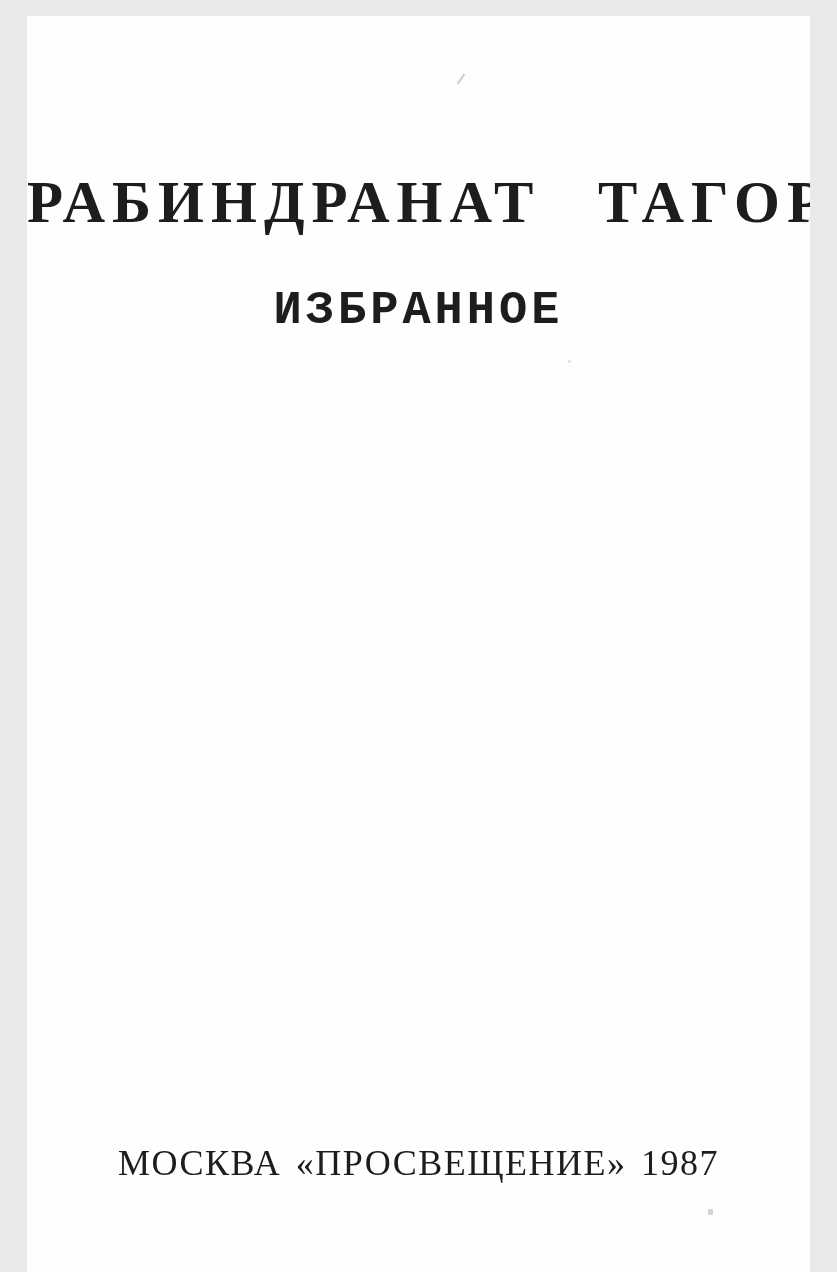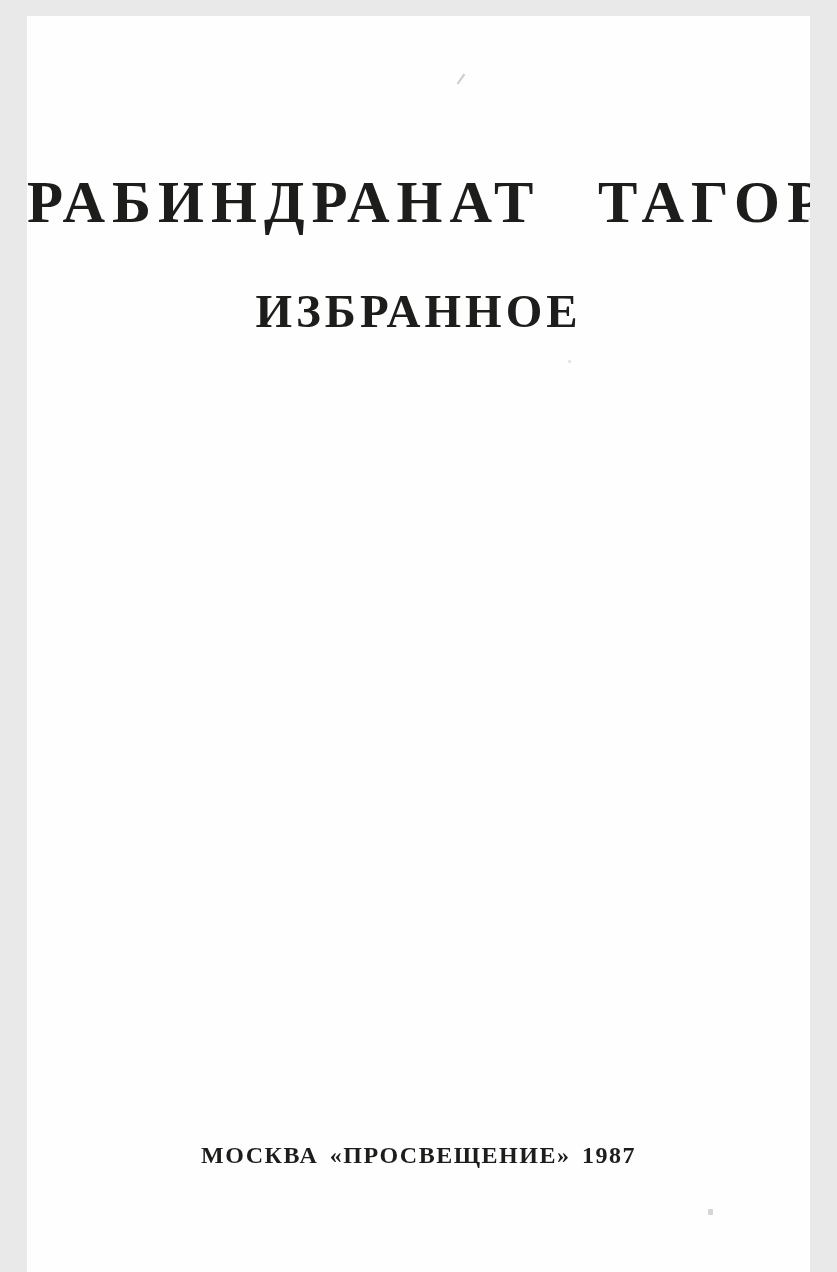--- a/index.html
+++ b/index.html
@@ -31,34 +31,35 @@
     letter-spacing: 7px;
     word-spacing: 36px;
     color: var(--ink, #1d1d1b);
   }
   .book-title {
     top: 268px;
     font-size: 47px;
     font-weight: 700;
     letter-spacing: 4px;
     color: var(--ink, #1d1d1b);
+    font-family: Liberation Mono, monospace;
   }
   .subtitle {
     top: 399px;
     font-size: 30px;
     font-style: italic;
     font-weight: 400;
     letter-spacing: 1px;
     word-spacing: 7px;
     color: #242422;
   }
   .imprint {
     top: 1126px;
-    font-size: 24px;
-    font-weight: 700;
+    font-size: 36px;
+    font-weight: 400;
     letter-spacing: 1.5px;
     word-spacing: 4px;
     color: var(--ink, #1d1d1b);
   }
   
   .speck {
     position: absolute;
     pointer-events: none;
   }
   .speck-slash-top {

